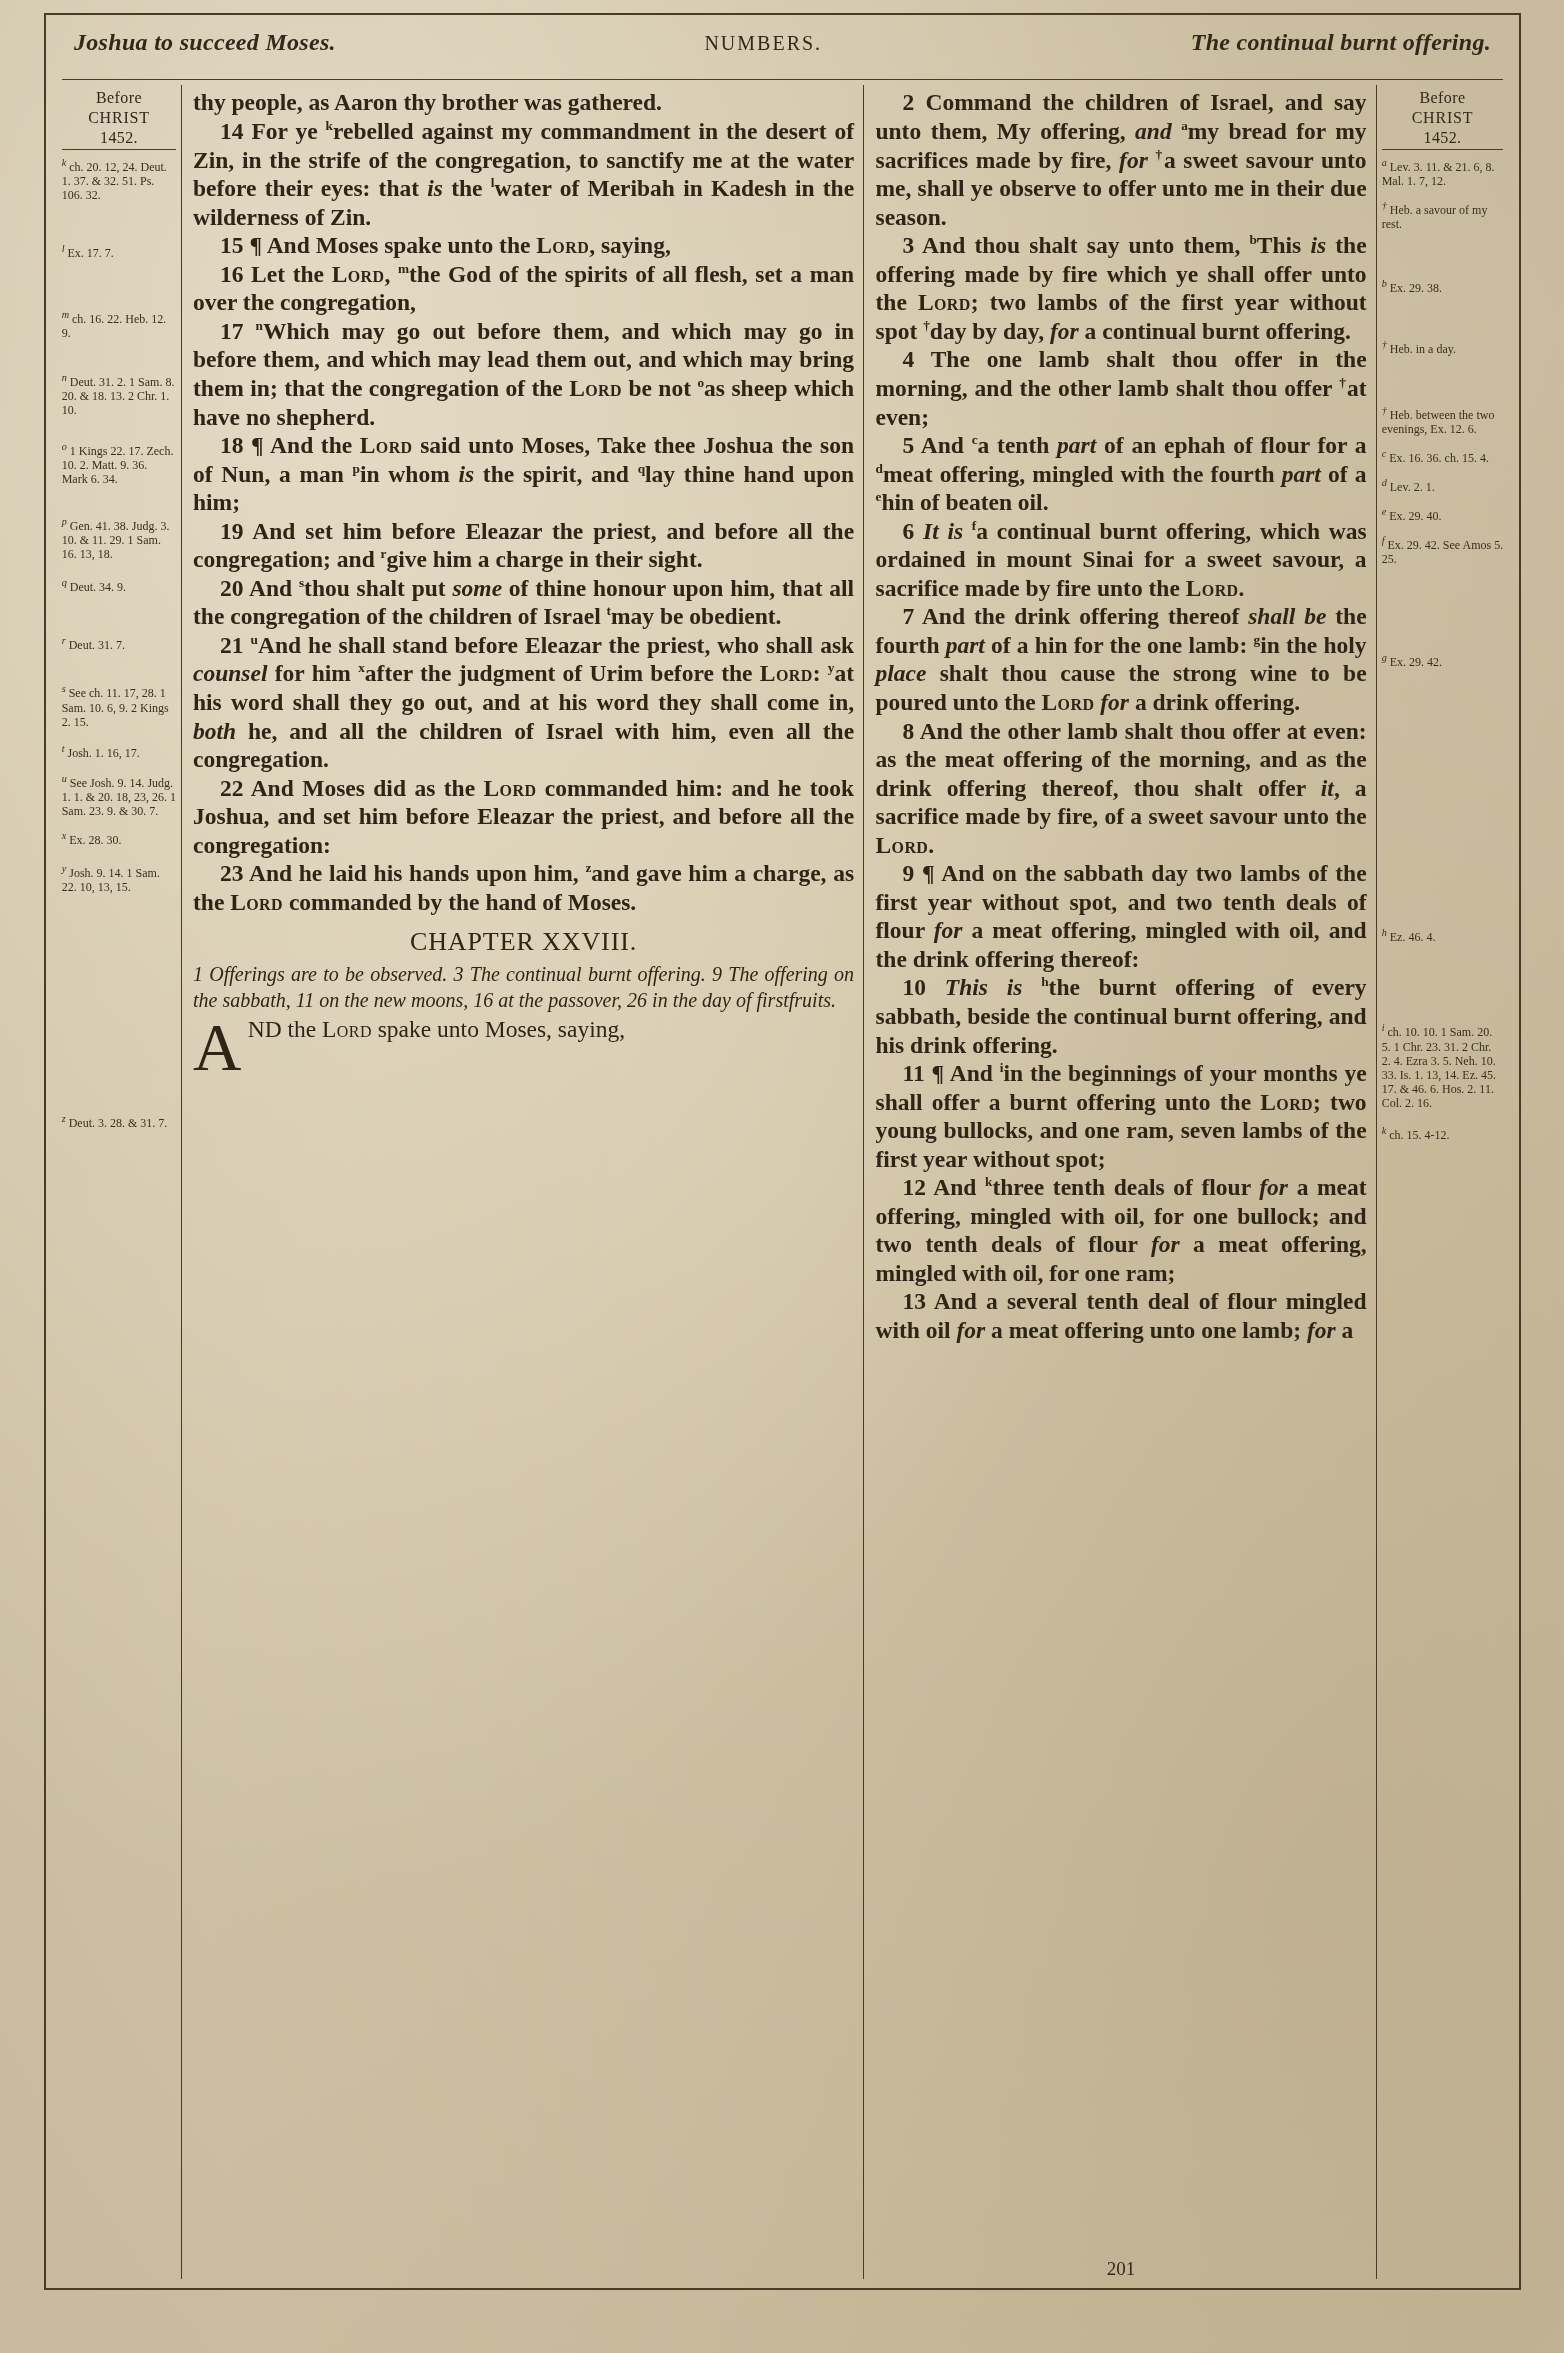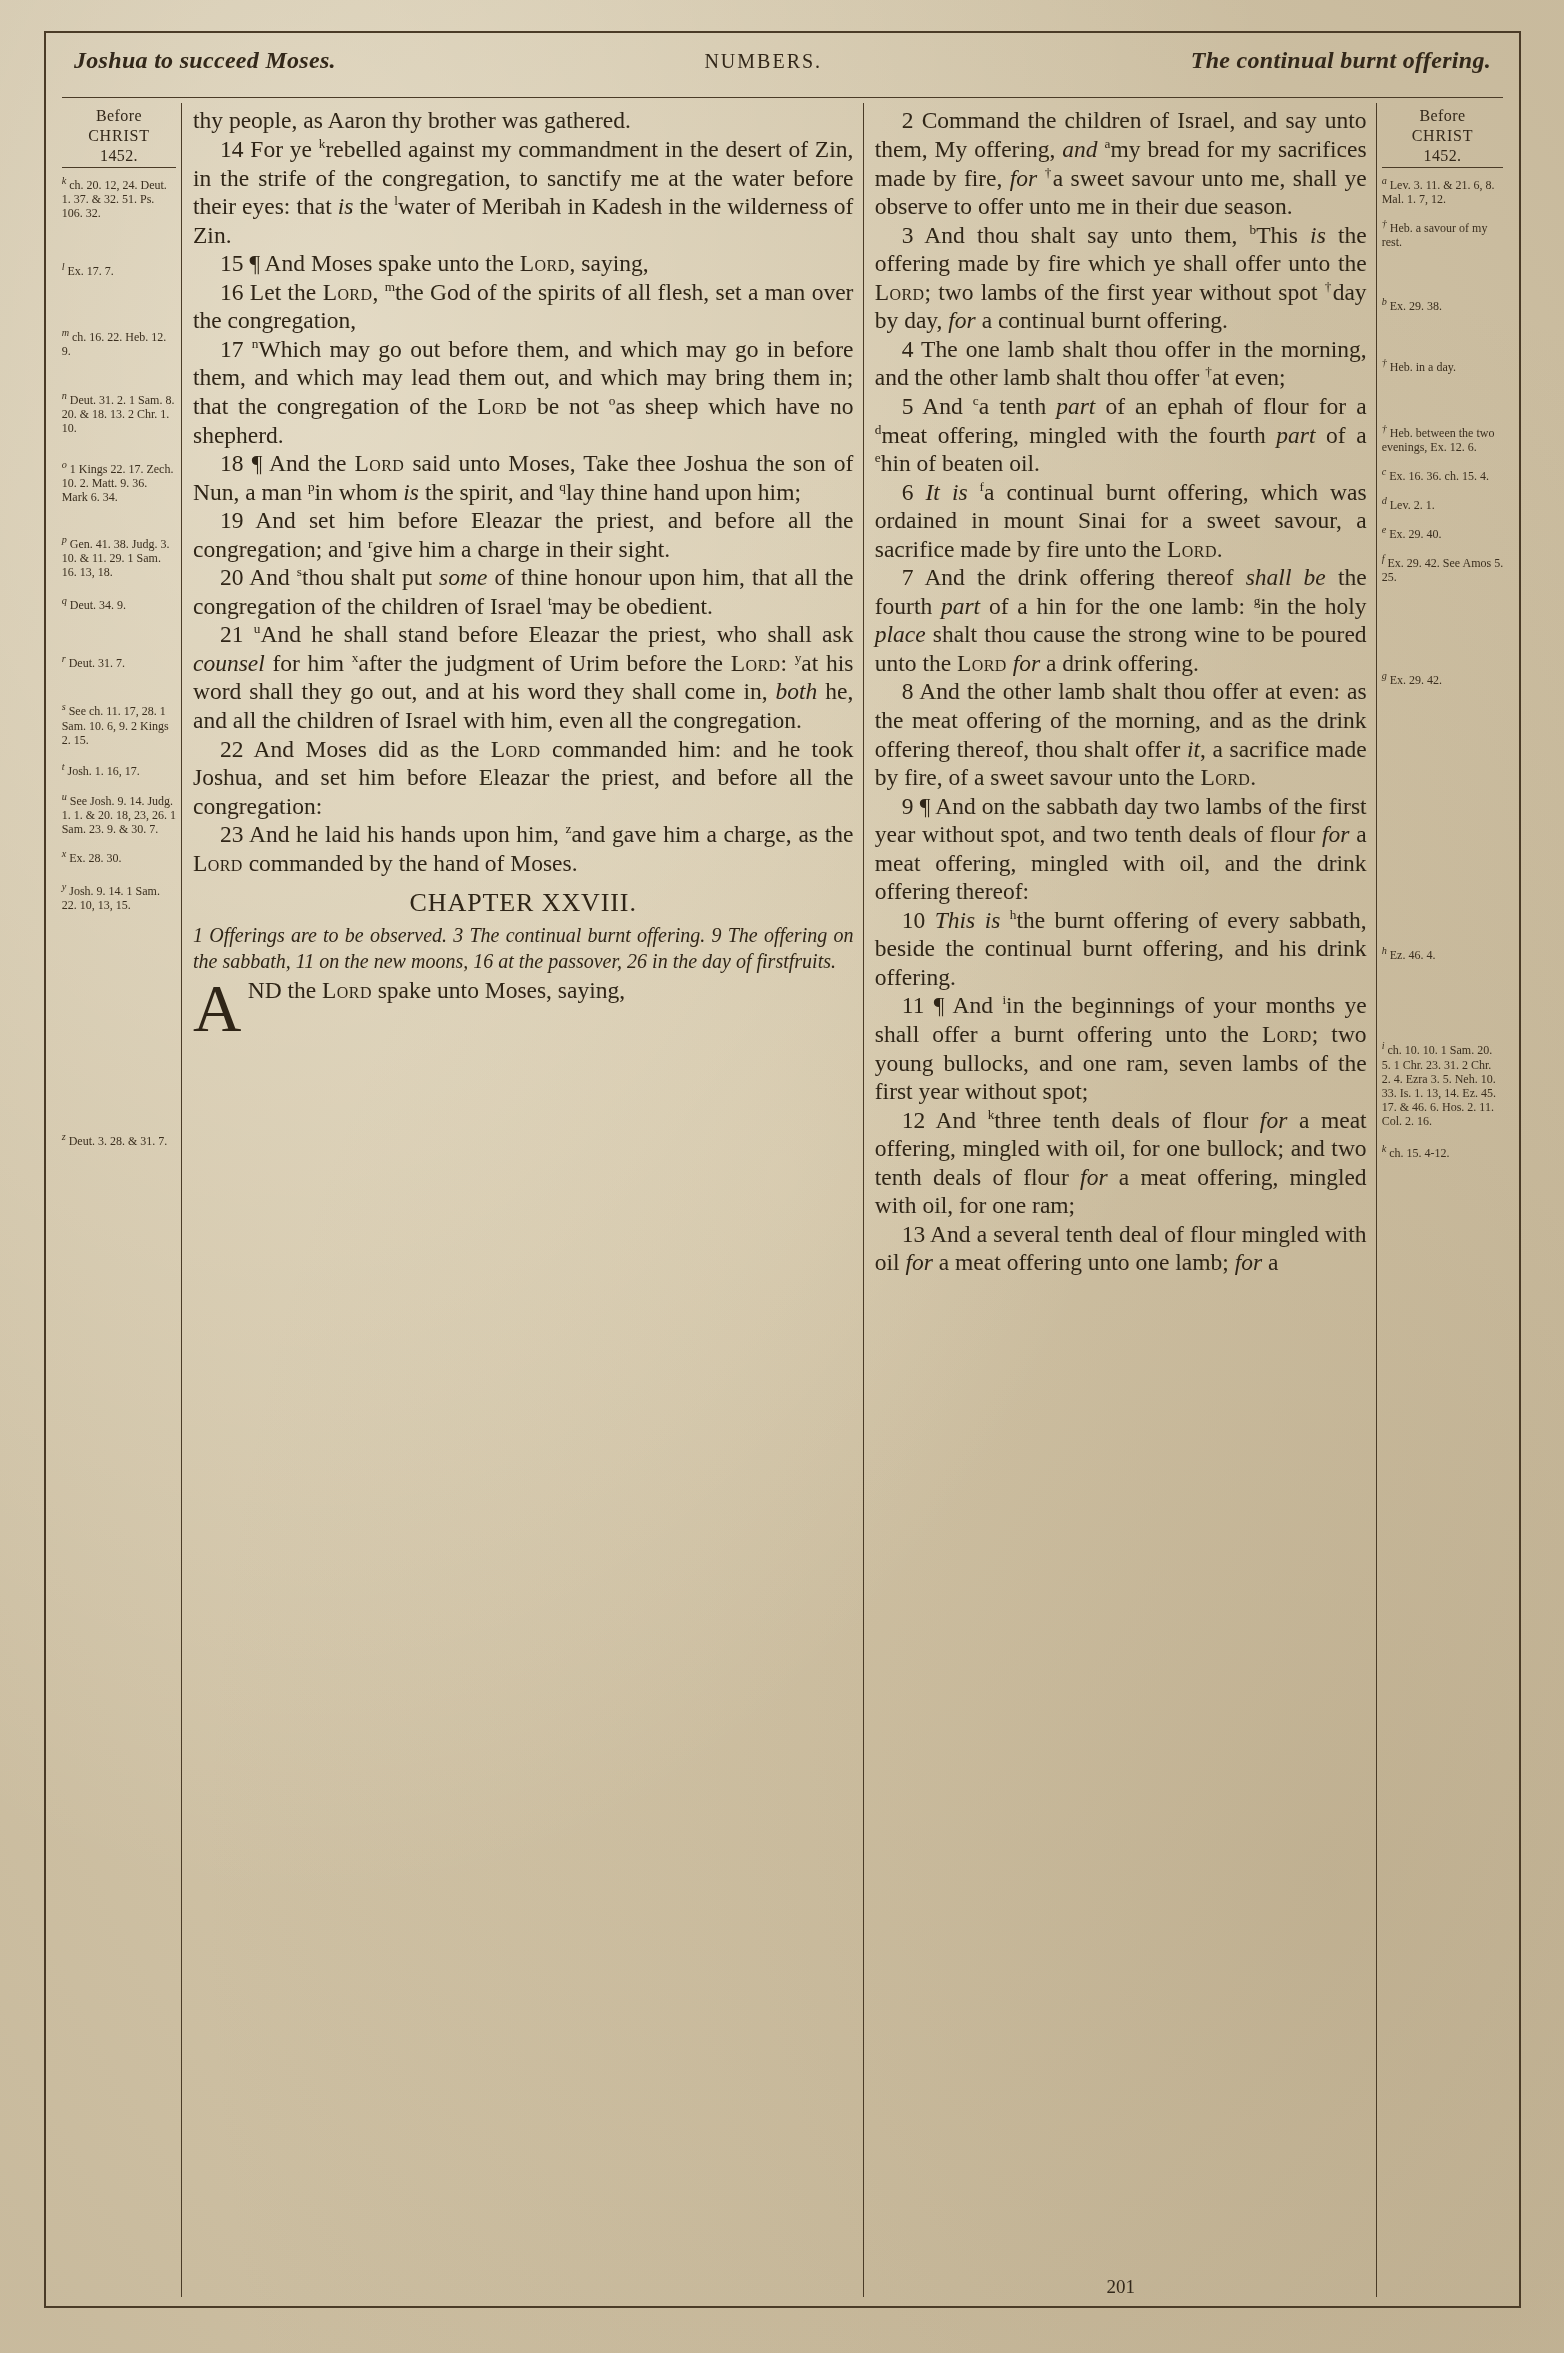--- a/index.html
+++ b/index.html
@@ -20,21 +20,21 @@
     background: #d8cbae;
     background-image:
       radial-gradient(ellipse at 20% 15%, rgba(255,252,240,0.45), rgba(255,255,255,0) 55%),
       radial-gradient(ellipse at 85% 80%, rgba(160,140,105,0.30), rgba(255,255,255,0) 60%),
       radial-gradient(ellipse at 50% 50%, rgba(214,200,170,0.0), rgba(120,100,70,0.16) 95%);
     box-sizing: border-box;
   }
   .sheet {
     position: absolute;
     left: 44px;
-    top: 31px;
+    top: 13px;
     width: 1477px;
     height: 2277px;
     border: 2.3px solid #4a3b27;
     box-sizing: border-box;
     padding: 0;
   }
   .inner {
     position: absolute;
     left: 11px;
     top: 9.4px;
@@ -128,20 +128,21 @@
   }
   .refitem .sup {
     font-size: 10.2px;
     vertical-align: super;
     font-style: italic;
   }
   
   p.v {
     margin: 0;
     text-indent: 27px;
+    font-weight: bold;
   }
   p.v.cont { text-indent: 0; }
   .sc {
     font-variant: small-caps;
     letter-spacing: 0.4px;
   }
   sup.note {
     font-size: 13.3px;
     vertical-align: super;
     line-height: 0;

